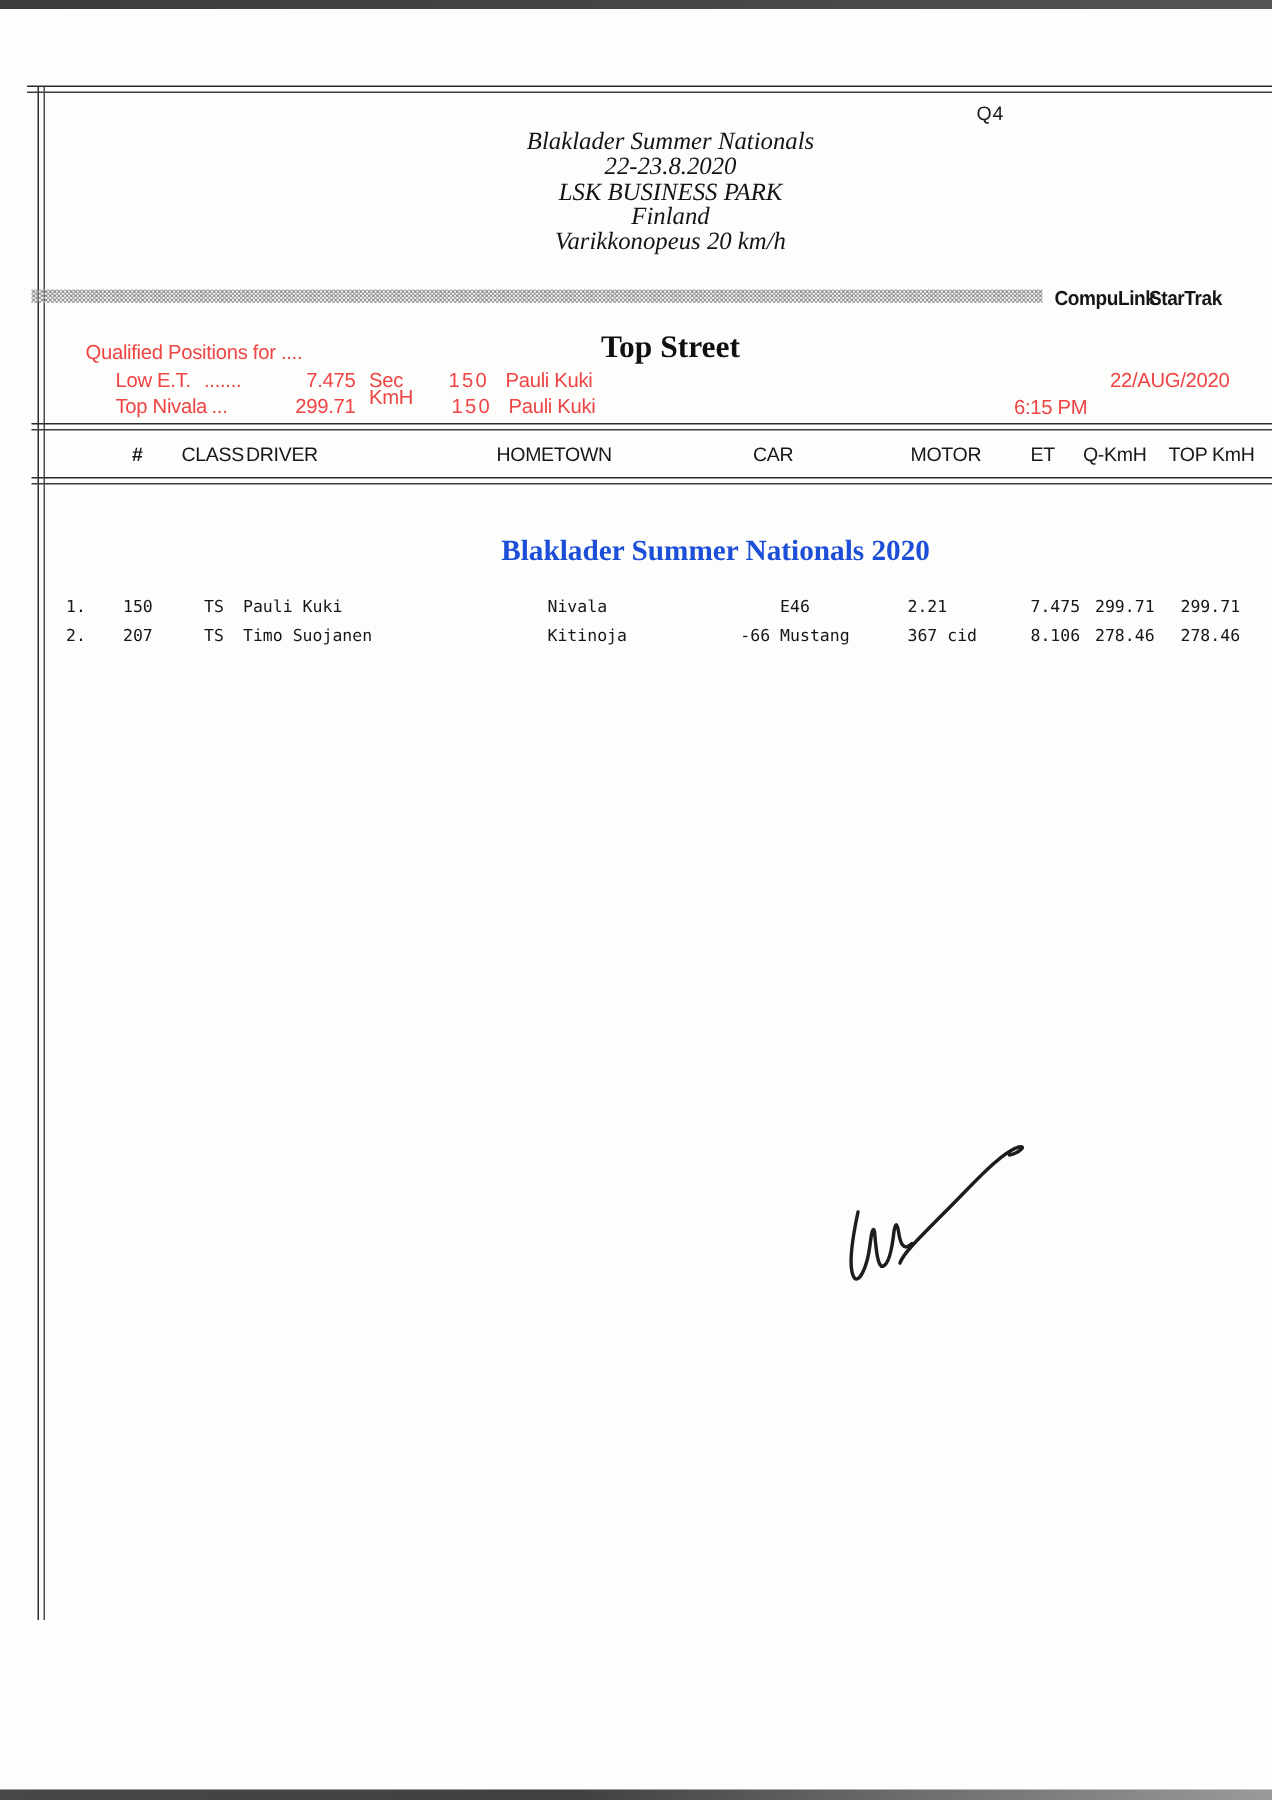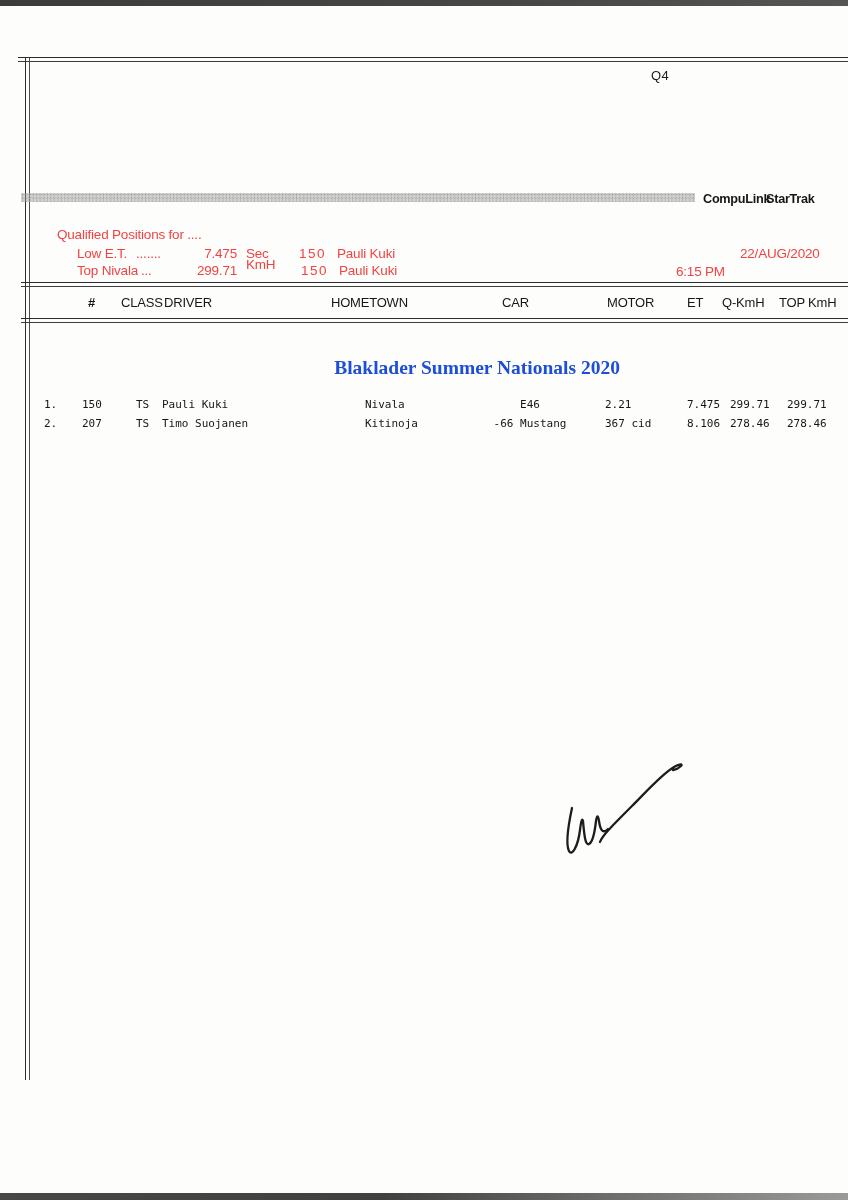--- a/index.html
+++ b/index.html
@@ -68,27 +68,35 @@
 <div class="page">
 
   <div class="scan-top"></div>
   <div class="scan-bottom"></div>
 
   <div class="abs dbl-h" style="left:18px; top:57px; width:830px;"></div>
   <div class="abs frame-left"></div>
 
   <div class="abs q-label">Q4</div>
 
+  <div class="abs event-head">
+    <div>Blaklader Summer Nationals</div>
+    <div>22-23.8.2020</div>
+    <div>LSK BUSINESS PARK</div>
+    <div>Finland</div>
+    <div>Varikkonopeus 20 km/h</div>
+  </div>
 
   <div class="abs halftone"></div>
   <div class="abs brand" style="left:703px;">CompuLink</div>
   <div class="abs brand" style="left:766px;">StarTrak</div>
 
   <div class="abs cl-text" style="left:57px; top:227px;">Qualified Positions for  ....</div>
 
+  <div class="abs class-title">Top Street</div>
 
   <div class="abs cl-text" style="left:77px;  top:246px;">Low E.T.</div>
   <div class="abs cl-text" style="left:136px; top:246px;">.......</div>
   <div class="abs cl-text val-box" style="left:170px; top:246px;">7.475</div>
   <div class="abs cl-text" style="left:246px; top:246px;">Sec</div>
   <div class="abs cl-text" style="left:299px; top:246px; letter-spacing:1.5px;">150</div>
   <div class="abs cl-text" style="left:337px; top:246px;">Pauli Kuki</div>
 
   <div class="abs cl-text" style="left:676px; top:264px;">6:15 PM</div>
   <div class="abs cl-text" style="left:740px; top:246px;">22/AUG/2020</div>

